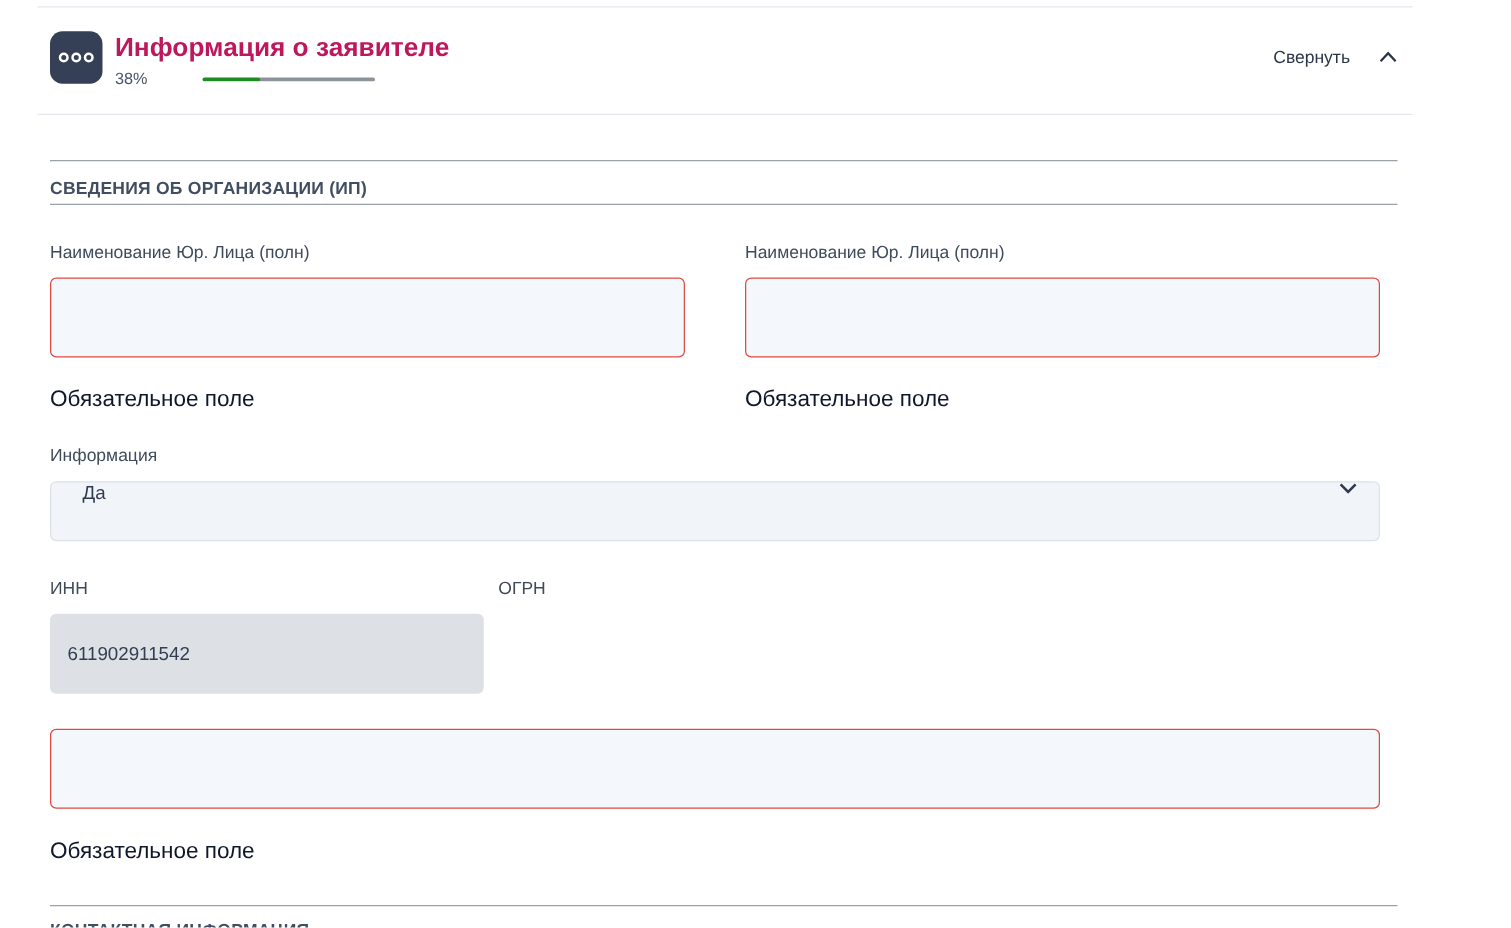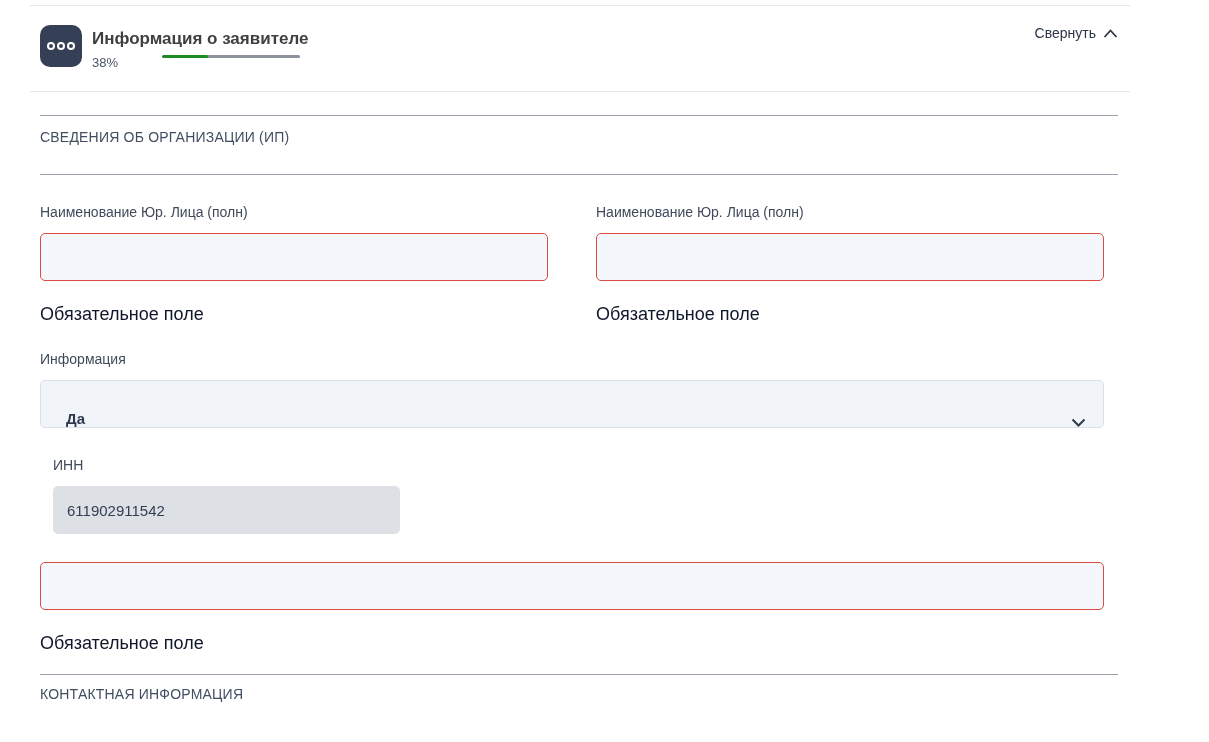--- a/index.html
+++ b/index.html
@@ -23,68 +23,68 @@
     width:42px; height:42px; border-radius:10px; background:#353f55;
     display:flex; align-items:center; justify-content:center; gap:2px;
     flex:0 0 auto;
   }
   .panel-icon .ring {
     width:8px; height:8px; border:2px solid #ffffff; border-radius:50%;
     display:block;
   }
   .title-wrap { margin-left:10px; }
   .panel-title {
-    font-size:17px; font-weight:bold; color:#404040;
+    font-size:21px; font-weight:bold; color:#be185d;
     line-height:20px; margin-top:4px; margin-bottom:6px;
   }
-  .progress-row { display:flex; align-items:flex-start;gap:37px; }
+  .progress-row { display:flex; align-items:center;gap:37px; }
   .progress-label { font-size:13px; color:#4a5568; line-height:16px; }
   .progress-track {
     width:138px; height:3px; background:#8d939c; border-radius:2px;
     margin-left:7px; overflow:hidden;
   }
   .progress-fill { height:100%; background:#1f8b24; border-radius:2px; }
   .collapse-btn {
-    margin-left:auto; margin-top:0;
-    display:flex; align-items:center; gap:7px;
+    margin-left:auto; margin-top:12px;
+    display:flex; align-items:center; gap:23px;
     font-size:14px; color:#2b3547; cursor:pointer; user-select:none;
   }
   
   .panel-body { padding:0 12px 0 10px; }
   .section-title {
-    margin-top:23px;
+    margin-top:36px;
     border-top:1px solid #9aa1ab; border-bottom:1px solid #9aa1ab;
-    padding:13px 0 29px 0;
-    font-size:14px; font-weight:normal; color:#414d61; letter-spacing:.2px;
+    padding:13px 0 5px 0;
+    font-size:14px; font-weight:bold; color:#414d61; letter-spacing:.2px;
     line-height:16px;
   }
   .section-title.cut { border-bottom:none; padding-top:11px; }
   .row { margin-top:28px; width:1064px; }
   .grid-2 { display:grid; grid-template-columns:1fr 1fr; column-gap:16px;gap:48px; }
-  .grid-3 { display:grid; grid-template-columns:1fr 1fr 1fr; column-gap:12px;margin-left:13px; }
+  .grid-3 { display:grid; grid-template-columns:1fr 1fr 1fr; column-gap:12px; }
   .field-label {
     display:block; font-size:14px; color:#3f4a5a; line-height:18px;
     margin-bottom:12px;
   }
   .text-input {
-    display:block; width:100%; height:48px; border-radius:5px;
+    display:block; width:100%; height:64px; border-radius:5px;
     font-family:"Liberation Sans", sans-serif; font-size:15px; color:#323e52;
     outline:none;
   }
   .text-input.invalid {
     border:1px solid #dd4c41; background:#f4f7fb; padding:0 14px;
   }
   .text-input.readonly {
     border:none; background:#dde1e6; padding:0 14px;
   }
   .error-text { margin-top:25px; font-size:18px; color:#0f172a; line-height:16px; }
   .select-box {
     width:1064px; height:48px; border:1px solid #dae1eb; background:#f1f5fa;
-    border-radius:5px; display:flex; align-items:flex-end;
-    padding:0 17px 0 25px; cursor:pointer;font-weight:bold;
+    border-radius:5px; display:flex; align-items:flex-start;
+    padding:0 17px 0 25px; cursor:pointer;
   }
   .select-value { font-size:15px; color:#2f3a4e; }
   .select-box svg { margin-left:auto; }
 </style>
 </head>
 <body>
 
 <div class="panel">
 
   <div class="panel-header">
@@ -137,20 +137,21 @@
       </div>
     </div>
 
 
     <div class="row grid-3">
       <div class="field">
         <label class="field-label">ИНН</label>
         <input class="text-input readonly" type="text" readonly="" value="611902911542" style="">
       </div>
       <div class="field">
+        <label class="field-label">ОГРН</label>
       </div>
     </div>
 
     <div class="row">
       <input class="text-input invalid" type="text" value="" style="">
       <div class="error-text">Обязательное поле</div>
     </div>
 
     <div class="section-title cut">КОНТАКТНАЯ ИНФОРМАЦИЯ</div>
 

